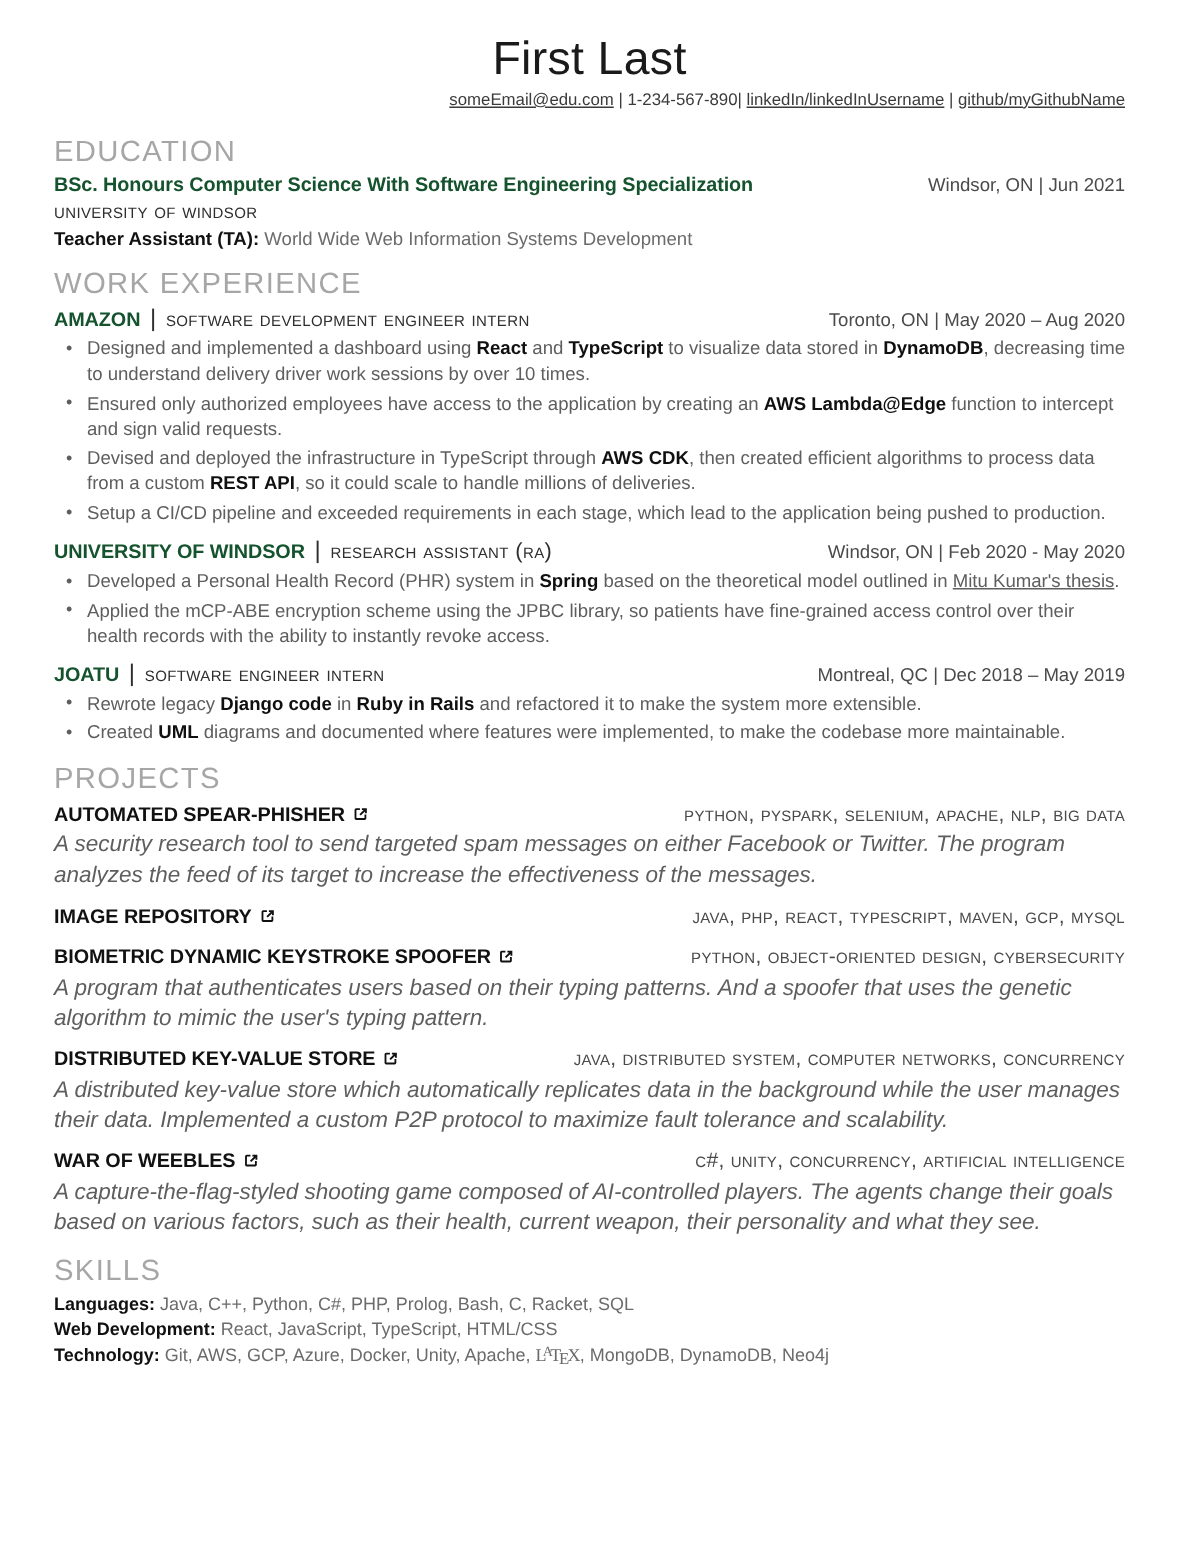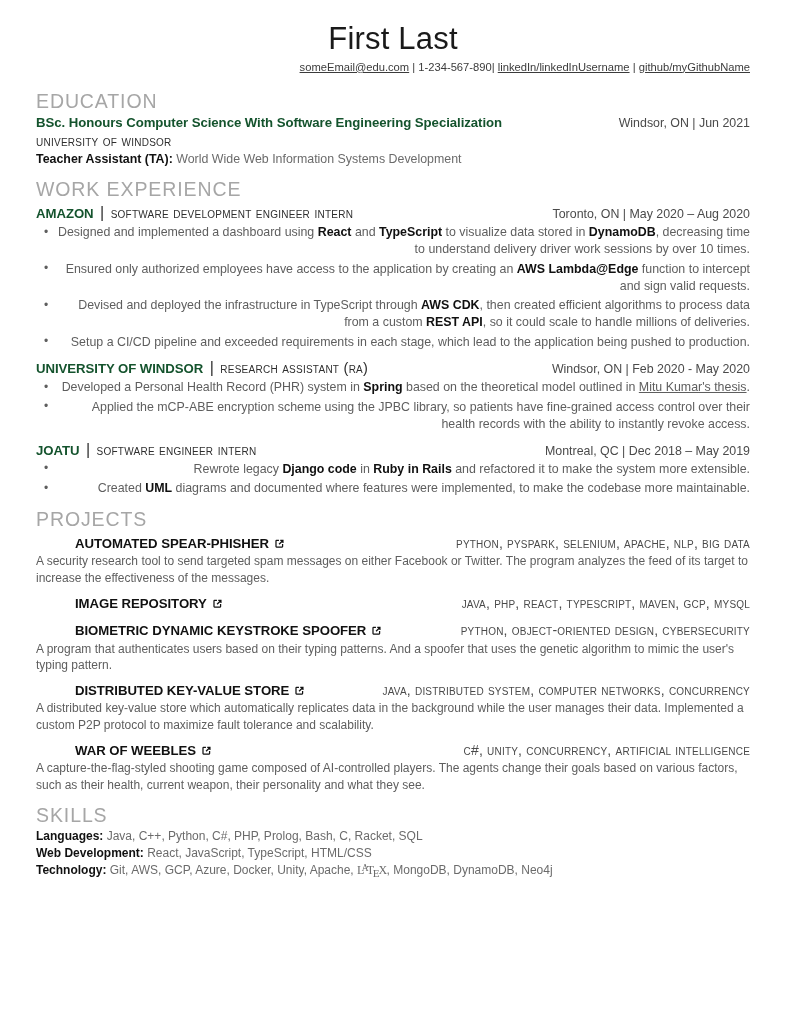--- a/index.html
+++ b/index.html
@@ -101,21 +101,20 @@
     line-height: 1.35;
     margin-top: 0px;
   }
   .sub-line b { color: #111111; font-weight: bold; }
 
   
   ul.bullets {
     list-style: none;
     margin: 1px 0 0 0;
     padding: 0;
-    text-align: right;
   }
   ul.bullets li {
     position: relative;
     padding-left: 22px;
     font-size: 12.4px;
     line-height: 1.37;
     color: #5e5e5e;
     margin-bottom: 2.5px;
   }
   ul.bullets li::before {
@@ -132,45 +131,45 @@
   .exp-block { margin-bottom: 7px; }
   .exp-block:last-child { margin-bottom: 0; }
 
   
   .project { margin-bottom: 7px; }
   .proj-title {
     font-size: 13.2px;
     font-weight: bold;
     color: #111111;
     letter-spacing: -0.05px;
-    margin-left: 39px;
   }
   .ext-icon {
     display: inline-block;
     width: 11px;
     height: 11px;
     margin-left: 5px;
     vertical-align: -1px;
     cursor: pointer;
   }
   .ext-icon svg { display: block; }
   .stack {
     font-variant: small-caps;
     text-transform: lowercase;
     font-size: 14px;
     letter-spacing: 0.2px;
     color: #4a4a4a;
     white-space: nowrap;
     padding-left: 14px;
   }
   .proj-desc {
-    font-size: 12px;
+    font-size: 15px;
     line-height: 1.35;
     color: #5e5e5e;
     margin-top: 0px;
+    font-style: italic;
   }
 
   
   .skill-line {
     font-size: 12px;
     line-height: 1.42;
     color: #6b6b6b;
   }
   .skill-line .lbl {
     font-weight: bold;

